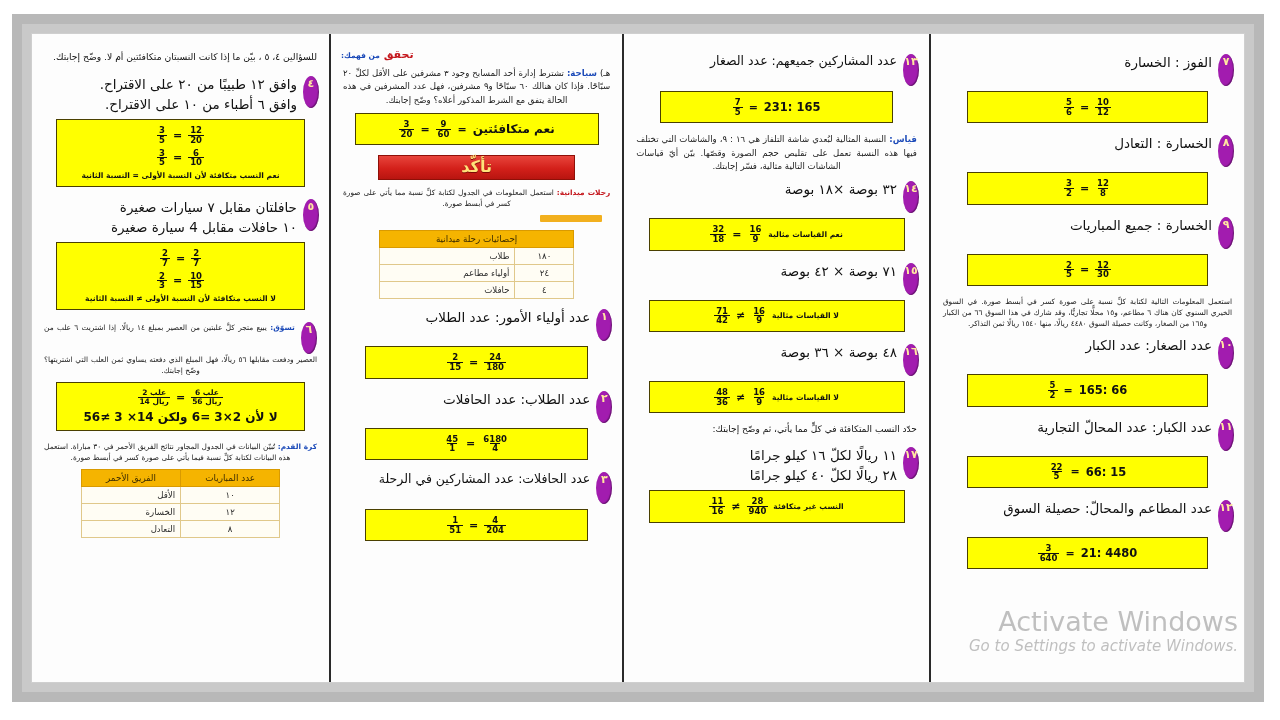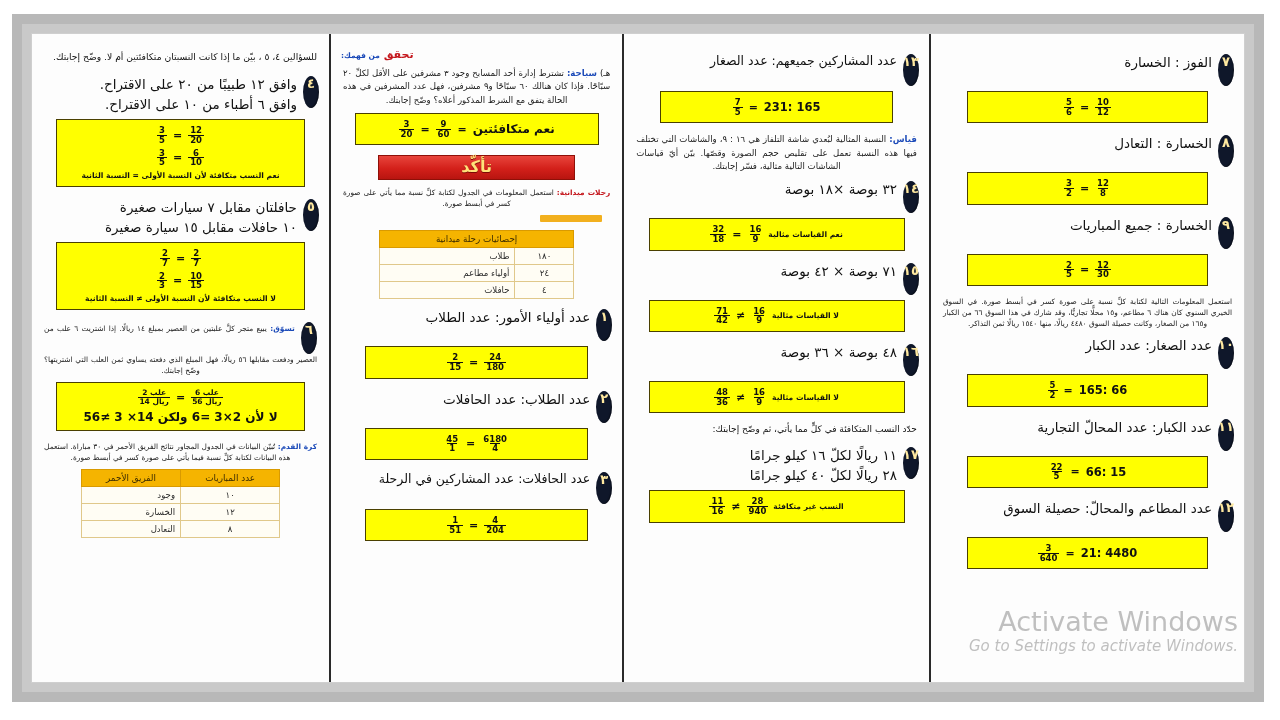--- a/index.html
+++ b/index.html
@@ -50,23 +50,23 @@
 
   
   .q-line{
     display:flex;align-items:flex-start;gap:6px;
     justify-content:flex-start;
     margin:6px 0 5px 0;
   }
   .badge{
     flex:0 0 auto;
     width:16px;height:32px;border-radius:50%;
-    background:#0f172a;
+    background:#a21caf;
     color:#ffe9a0;
-    font-size:13px;line-height:16px;text-align:center;
+    font-size:11px;line-height:16px;text-align:center;
     font-weight:bold;
     box-shadow:inset -1px -1px 1px rgba(0,0,0,.35);
     margin-top:2px;
   }
   .q-text{
     flex:1 1 auto;
     font-size:12.5px;line-height:1.5;color:#111;
     text-align:right;
   }
   .q-text.big{font-size:13.5px;}
@@ -562,21 +562,21 @@
               <span class="den">5</span>
             </span>
           </div>
           <div class="ans-note sm">نعم النسب متكافئة لأن النسبة الأولى = النسبة الثانية</div>
         </div>
 
         <div class="q-line">
           <span class="badge">٥</span>
           <span class="q-text big">
             <span>حافلتان مقابل ٧ سيارات صغيرة</span><br>
-            <span>١٠ حافلات مقابل ١٥ سيارة صغيرة</span>
+            <span>١٠ حافلات مقابل 4 سيارة صغيرة</span>
           </span>
         </div>
         <div class="ansbox wide tall">
           <div class="eqrow">
             <span class="frac">
               <span class="num">2</span>
               <span class="den">7</span>
             </span>
             <span class="op">=</span>
             <span class="frac">
@@ -626,21 +626,21 @@
         <table class="dtable">
           <thead>
             <tr>
               <th>عدد المباريات</th>
               <th>الفريق الأحمر</th>
             </tr>
           </thead>
           <tbody>
             <tr>
               <td>١٠</td>
-              <td class="lbl">وجود</td>
+              <td class="lbl">الأقل</td>
             </tr>
             <tr>
               <td>١٢</td>
               <td class="lbl">الخسارة</td>
             </tr>
             <tr>
               <td>٨</td>
               <td class="lbl">التعادل</td>
             </tr>
           </tbody>

